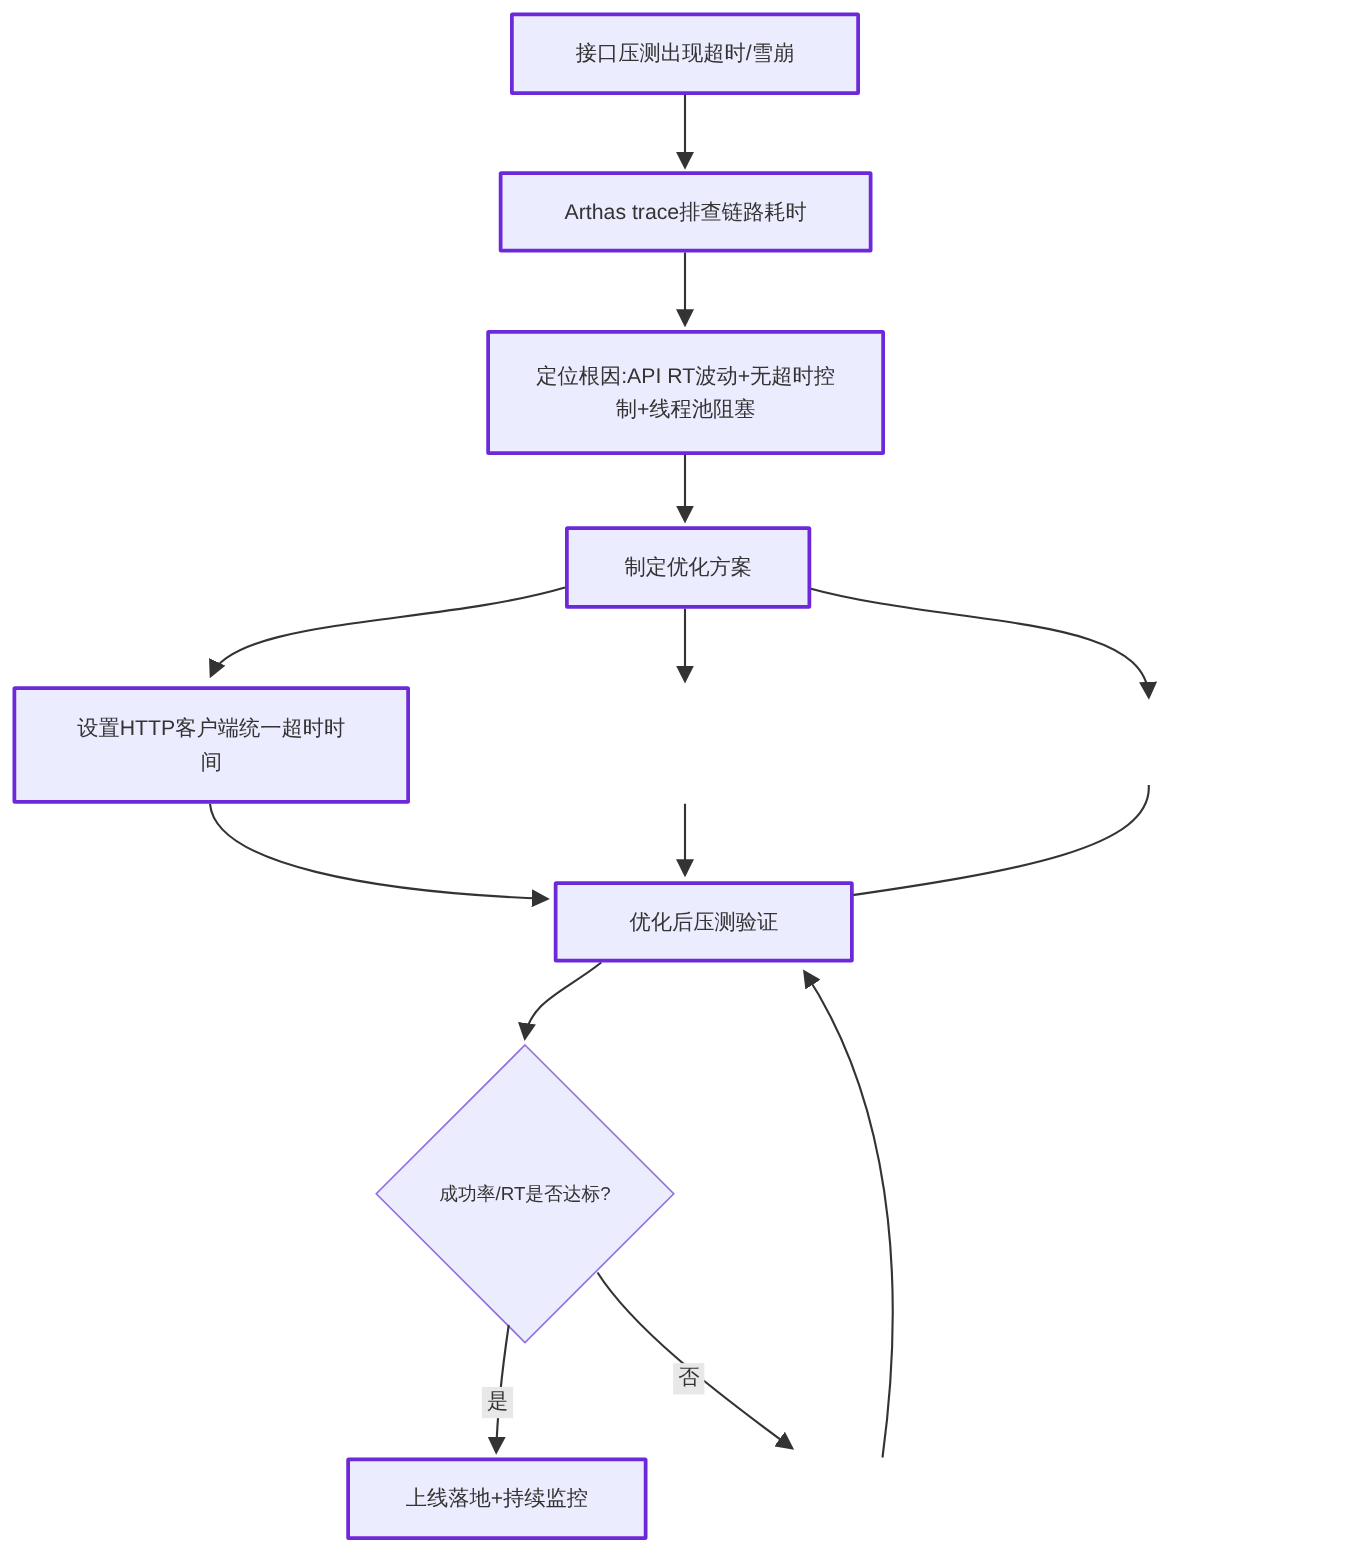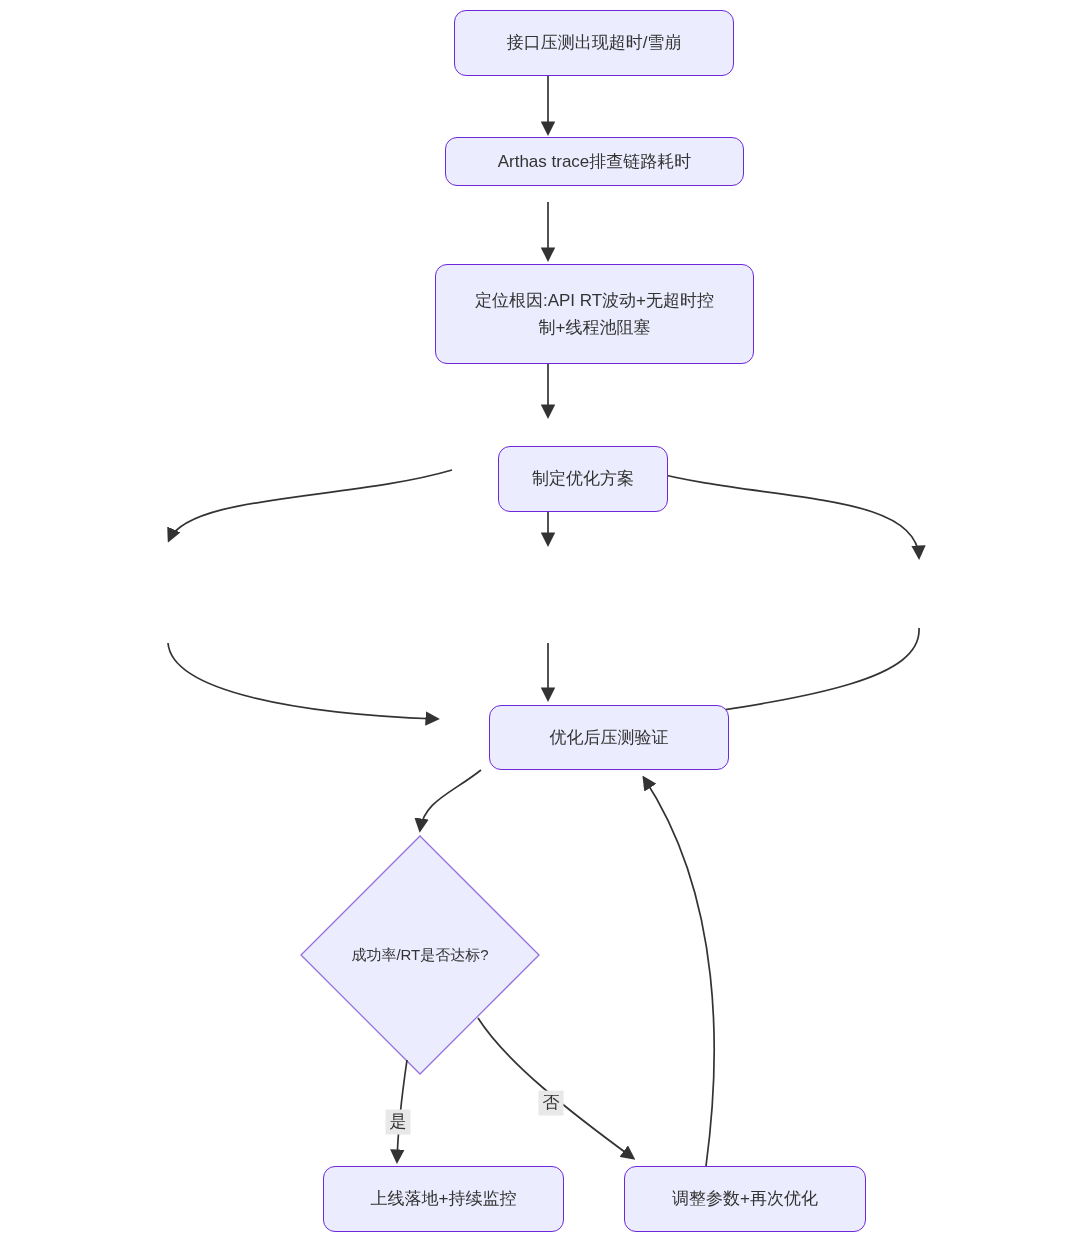--- a/index.html
+++ b/index.html
@@ -5,23 +5,23 @@
   html,body{margin:0;padding:0;}
   body{
     width:1080px;height:1242px;position:relative;overflow:hidden;
     background:#ffffff;
     font-family:"Liberation Sans","DejaVu Sans",sans-serif;
   }
   .stage{position:absolute;left:0;top:0;width:1080px;height:1242px;}
   svg.edges{position:absolute;left:0;top:0;}
   .node{
     position:absolute;box-sizing:border-box;
-    background:#ECECFF;border:1px solid #6d28d9;border-radius:12px;
+    background:#ECECFF;border:3px solid #6d28d9;border-radius:2px;
     display:flex;align-items:center;justify-content:center;
-    text-align:center;color:#333333;font-size:17px;line-height:1.6;margin-left:46px;
+    text-align:center;color:#333333;font-size:17px;line-height:1.6;
   }
   .node .lbl{display:inline-block;}
   .diamond-label{
     position:absolute;left:300px;top:933px;width:240px;height:44px;
     display:flex;align-items:center;justify-content:center;
     text-align:center;color:#333333;font-size:15px;
   }
   .edge-label{
     position:absolute;transform:translate(-50%,-50%);
     background:#e8e8e8;color:#333333;font-size:17px;
@@ -56,46 +56,46 @@
       <path d="M407,1060 C402,1094 398,1126 397,1161" marker-end="url(#arrow)"></path>
       <path d="M478,1018 C506,1062 570,1112 633,1158" marker-end="url(#arrow)"></path>
       <path d="M706,1166 C721,1055 723,898 644,778" marker-end="url(#arrow)"></path>
     </g>
   </svg>
 
   <div class="node" style="left:408px;top:10px;width:280px;height:66px">
     <span class="lbl">接口压测出现超时/雪崩</span>
   </div>
 
-  <div class="node" style="left:399px;top:137px;width:299px;height:49px">
+  <div class="node" style="left:399px;top:137px;width:299px;height:65px">
     <span class="lbl">Arthas trace排查链路耗时</span>
   </div>
 
   <div class="node" style="left:389px;top:264px;width:319px;height:100px">
     <span class="lbl" style="max-width:252px">定位根因:API RT波动+无超时控制+线程池阻塞</span>
   </div>
 
-  <div class="node" style="left:452px;top:446px;width:170px;height:66px">
+  <div class="node" style="left:452px;top:421px;width:197px;height:66px">
     <span class="lbl">制定优化方案</span>
   </div>
 
+  <div class="node" style="left:10px;top:549px;width:318px;height:94px">
+    <span class="lbl" style="max-width:228px">设置HTTP客户端统一超时时间</span>
+  </div>
 
 
 
   <div class="node" style="left:443px;top:705px;width:240px;height:65px">
     <span class="lbl">优化后压测验证</span>
   </div>
 
   <div class="diamond-label">成功率/RT是否达标?</div>
 
   <div class="node" style="left:277px;top:1166px;width:241px;height:66px">
     <span class="lbl">上线落地+持续监控</span>
   </div>
 
-  <div class="node" style="left:578px;top:1166px;width:242px;height:66px">
-    <span class="lbl">调整参数+再次优化</span>
-  </div>
 
   <div class="edge-label" style="left:398px;top:1122px">是</div>
 
   <div class="edge-label" style="left:551px;top:1103px">否</div>
 
 </div>
 
 </body></html>

